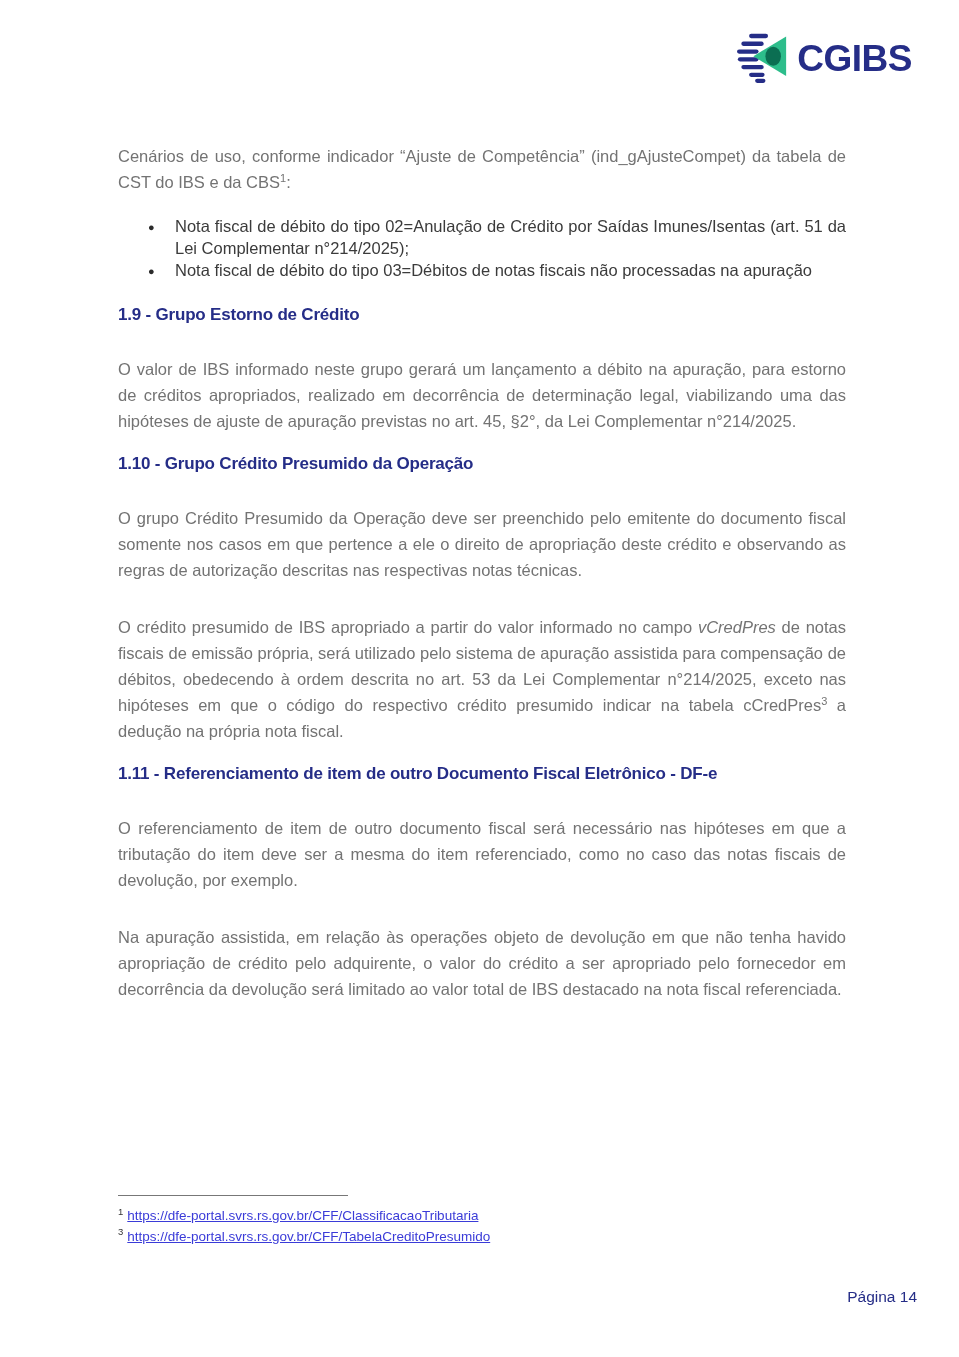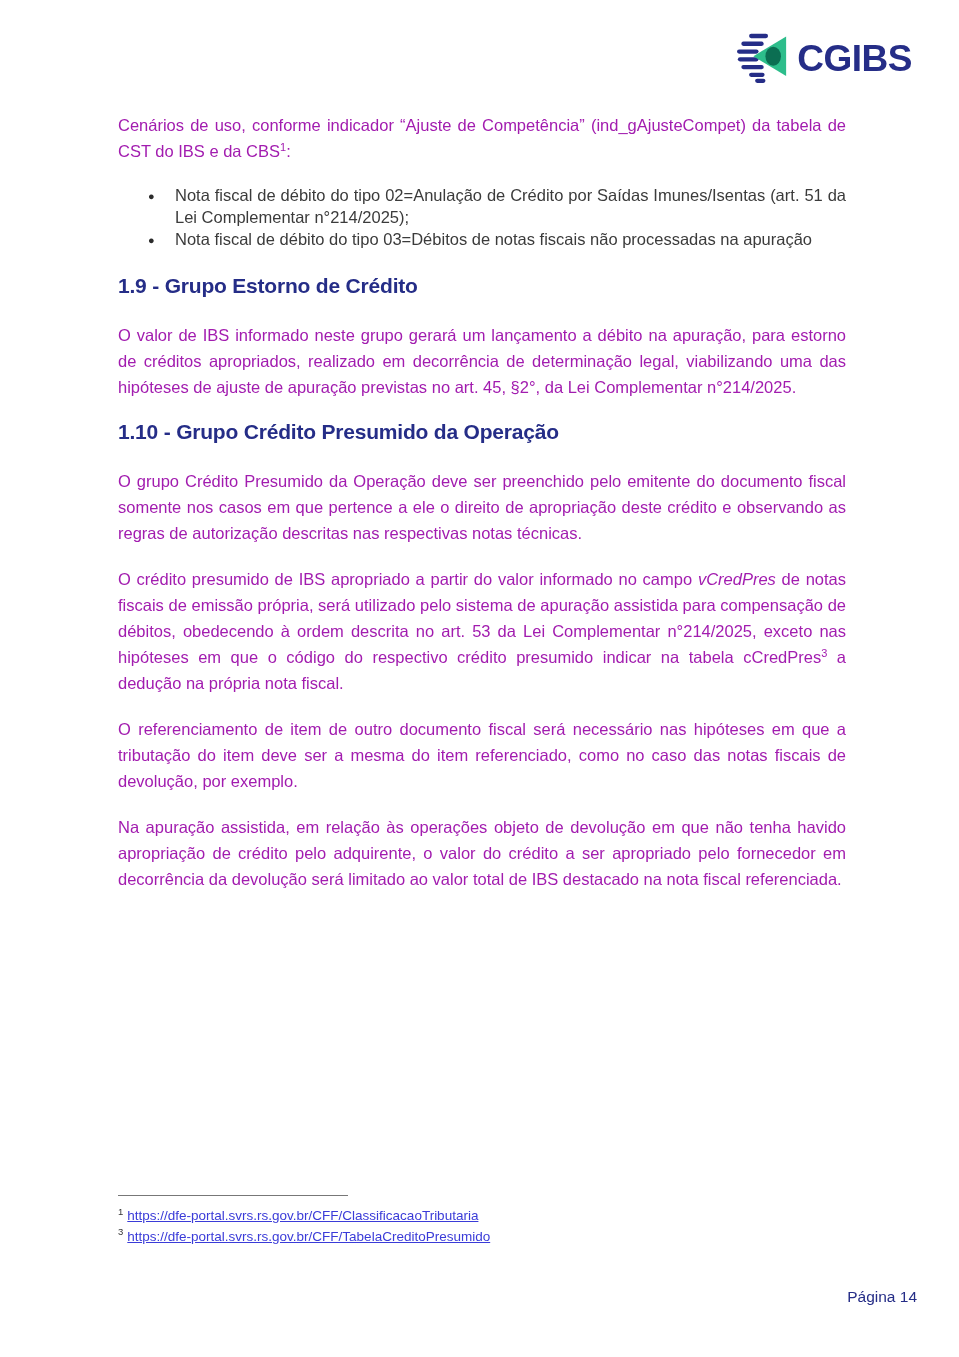--- a/index.html
+++ b/index.html
@@ -37,22 +37,23 @@
   .content {
     position: absolute;
     top: 112px;
     left: 118px;
     width: 728px;
   }
   .para {
     font-size: 16.5px;
     line-height: 26px;
     text-align: justify;
-    color: #a21caf;
+    color: #737373;
     margin-bottom: 20px;
+    margin-top: 31px;
   }
   .para .it { font-style: italic; }
   sup { font-size: 11px; line-height: 0; vertical-align: super; }
   .bullets {
     list-style: none;
     margin: 2px 0 24px 0;
   }
   .bullet-item {
     position: relative;
     padding-left: 57px;
@@ -63,21 +64,21 @@
   }
   .bullet-item::before {
     content: "●";
     position: absolute;
     left: 30px;
     top: 1px;
     font-size: 11px;
     color: #2b2b2b;
   }
   .section-heading {
-    font-size: 21px;
+    font-size: 17px;
     font-weight: 700;
     color: #252d87;
     margin-bottom: 24px;
     letter-spacing: -0.2px;
   }
   
   .footnotes {
     position: absolute;
     left: 118px;
     bottom: 110px;
@@ -144,20 +145,21 @@
       <li class="bullet-item">Nota fiscal de débito do tipo 03=Débitos de notas fiscais não processadas na apuração</li>
     </ul>
 
     <h2 class="section-heading">1.9 - Grupo Estorno de Crédito</h2>
     <p class="para"><span>O valor de IBS informado neste grupo gerará um lançamento a débito na apuração, para estorno de créditos apropriados, realizado em decorrência de determinação legal, viabilizando uma das hipóteses de ajuste de apuração previstas no art. 45, §2°, da Lei Complementar n°214/2025.</span></p>
 
     <h2 class="section-heading">1.10 - Grupo Crédito Presumido da Operação</h2>
     <p class="para"><span>O grupo Crédito Presumido da Operação deve ser preenchido pelo emitente do documento fiscal somente nos casos em que pertence a ele o direito de apropriação deste crédito e observando as regras de autorização descritas nas respectivas notas técnicas.</span></p>
     <p class="para"><span>O crédito presumido de IBS apropriado a partir do valor informado no campo </span><span class="it">vCredPres</span><span> de notas fiscais de emissão própria, será utilizado pelo sistema de apuração assistida para compensação de débitos, obedecendo à ordem descrita no art. 53 da Lei Complementar n°214/2025, exceto nas hipóteses em que o código do respectivo crédito presumido indicar na tabela cCredPres</span><sup>3</sup><span> a dedução na própria nota fiscal.</span></p>
 
+    <h2 class="section-heading">1.11 - Referenciamento de item de outro Documento Fiscal Eletrônico - DF-e</h2>
     <p class="para"><span>O referenciamento de item de outro documento fiscal será necessário nas hipóteses em que a tributação do item deve ser a mesma do item referenciado, como no caso das notas fiscais de devolução, por exemplo.</span></p>
     <p class="para"><span>Na apuração assistida, em relação às operações objeto de devolução em que não tenha havido apropriação de crédito pelo adquirente, o valor do crédito a ser apropriado pelo fornecedor em decorrência da devolução será limitado ao valor total de IBS destacado na nota fiscal referenciada.</span></p>
 
   </main>
 
   <div class="footnotes">
     <div class="footnote-rule"></div>
     <div class="footnote">
       <sup>1</sup><a href="#">https://dfe-portal.svrs.rs.gov.br/CFF/ClassificacaoTributaria</a>
     </div>

